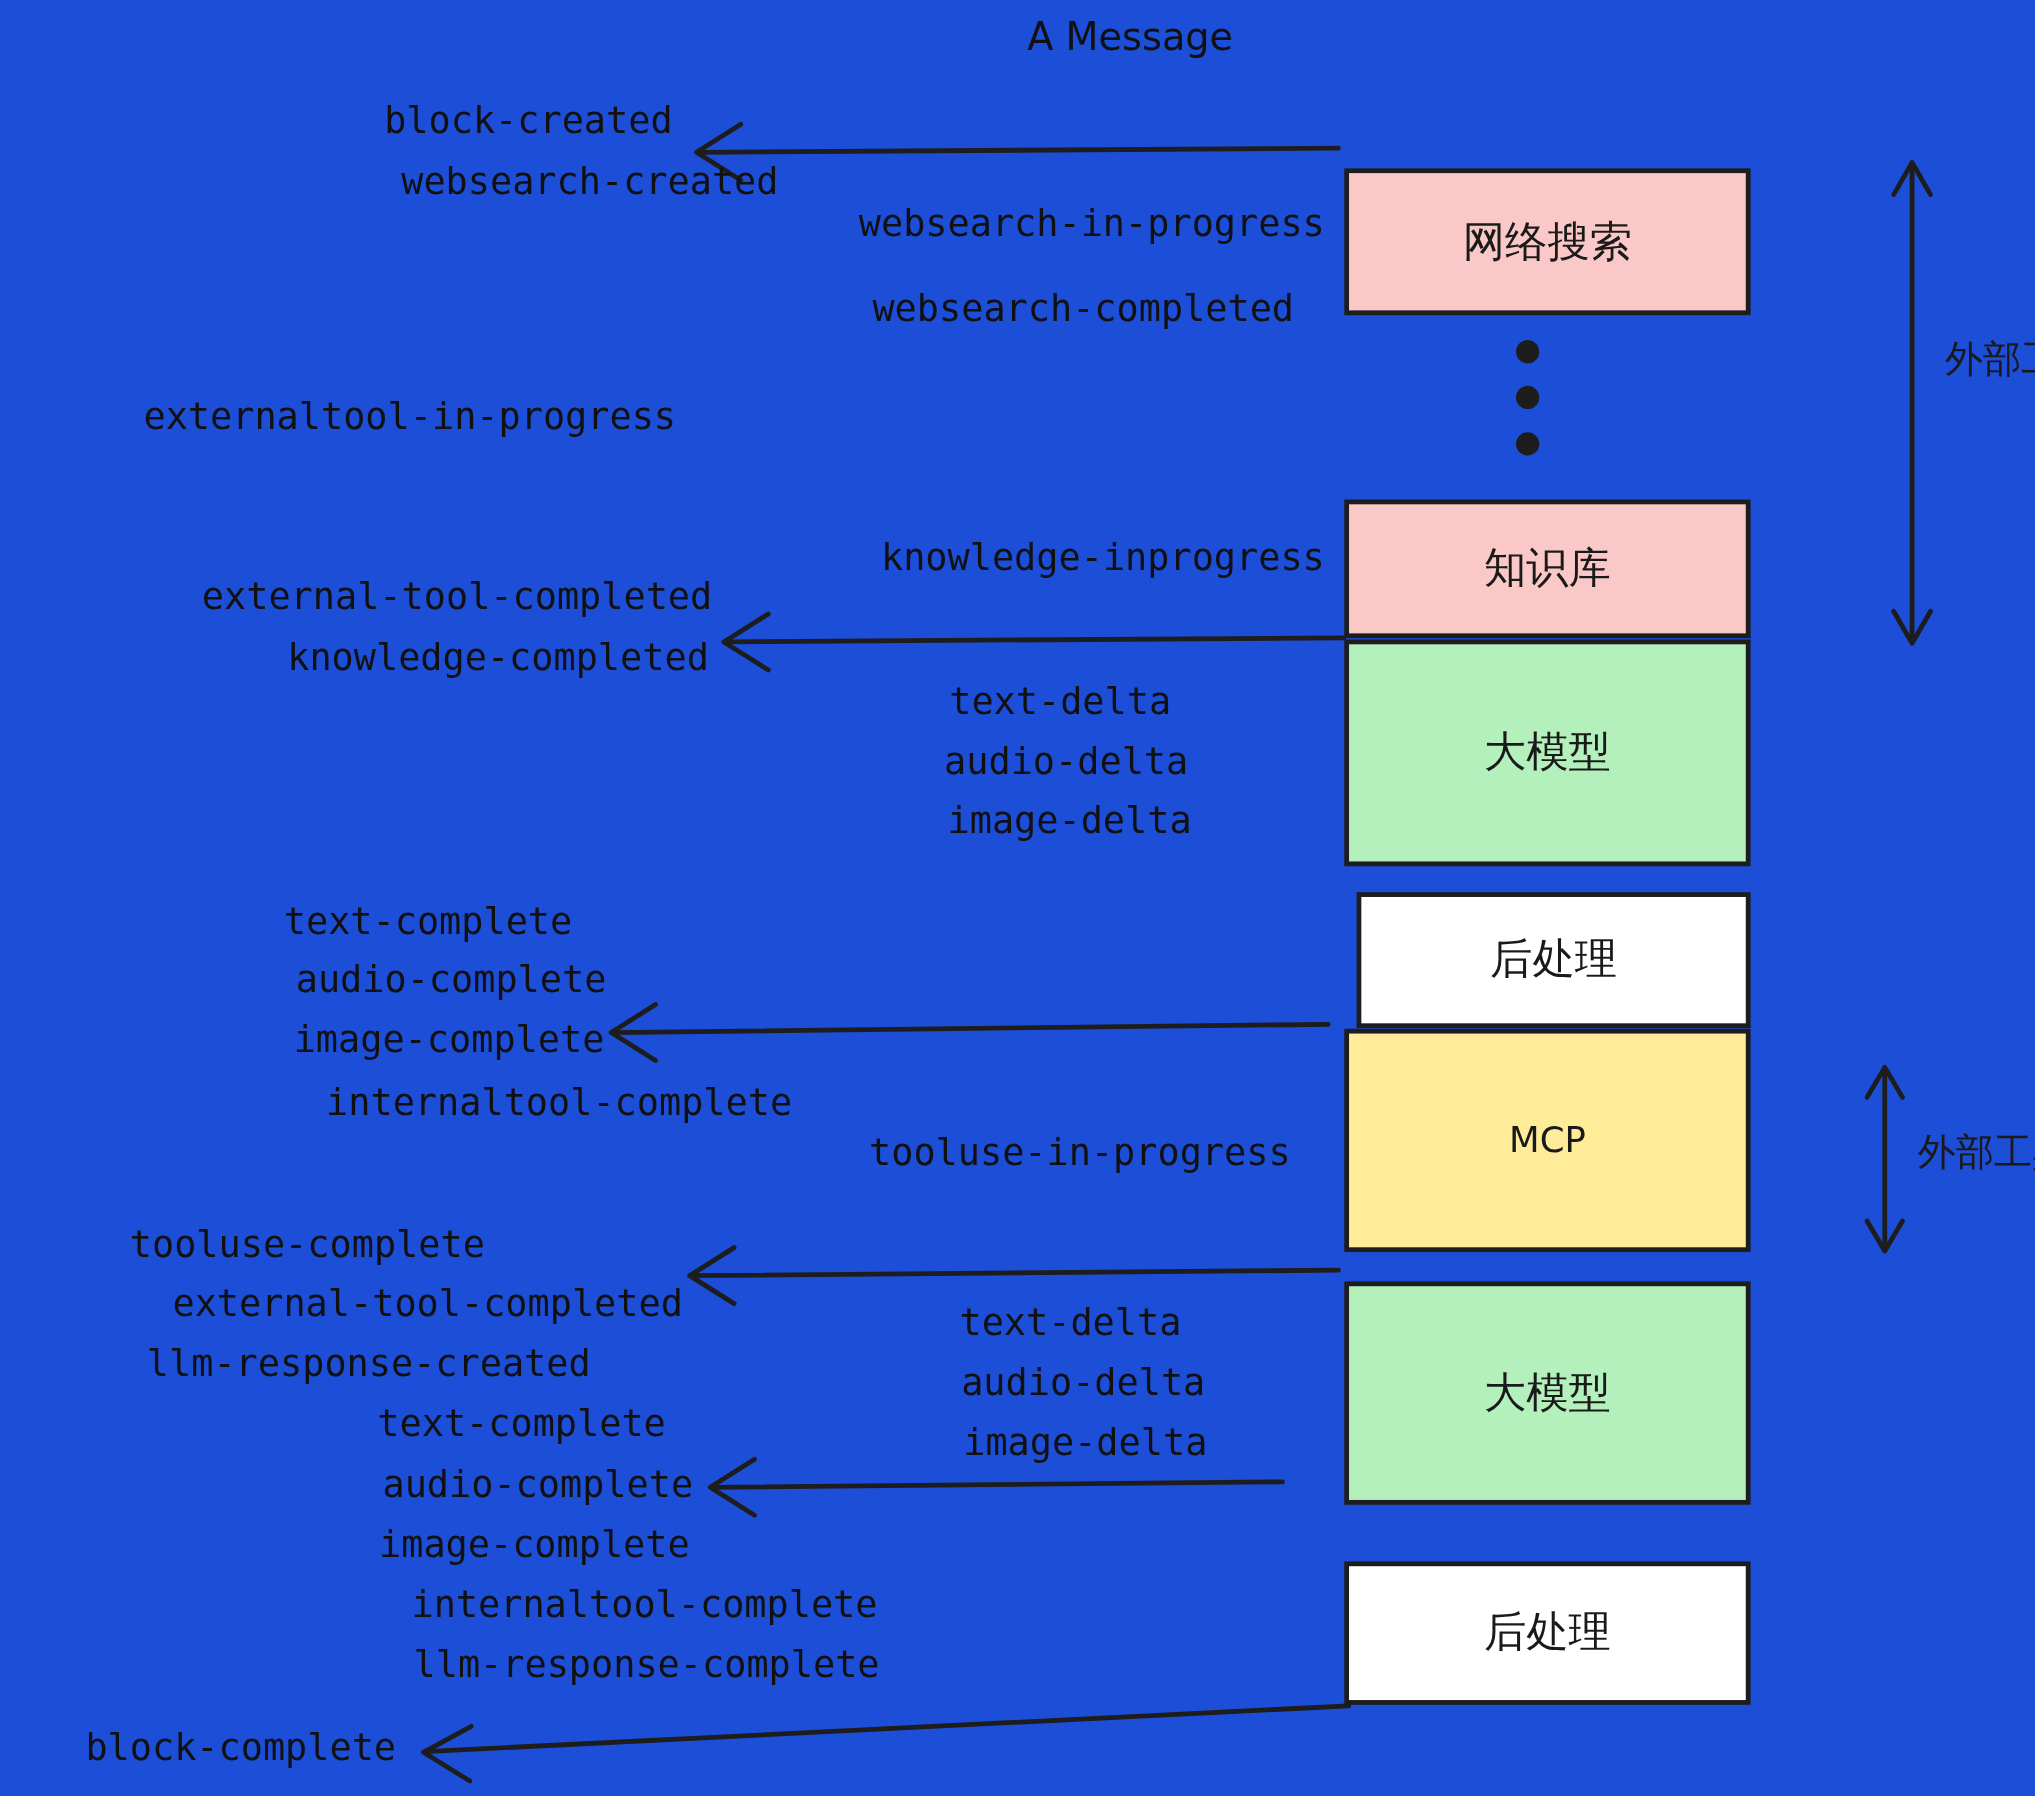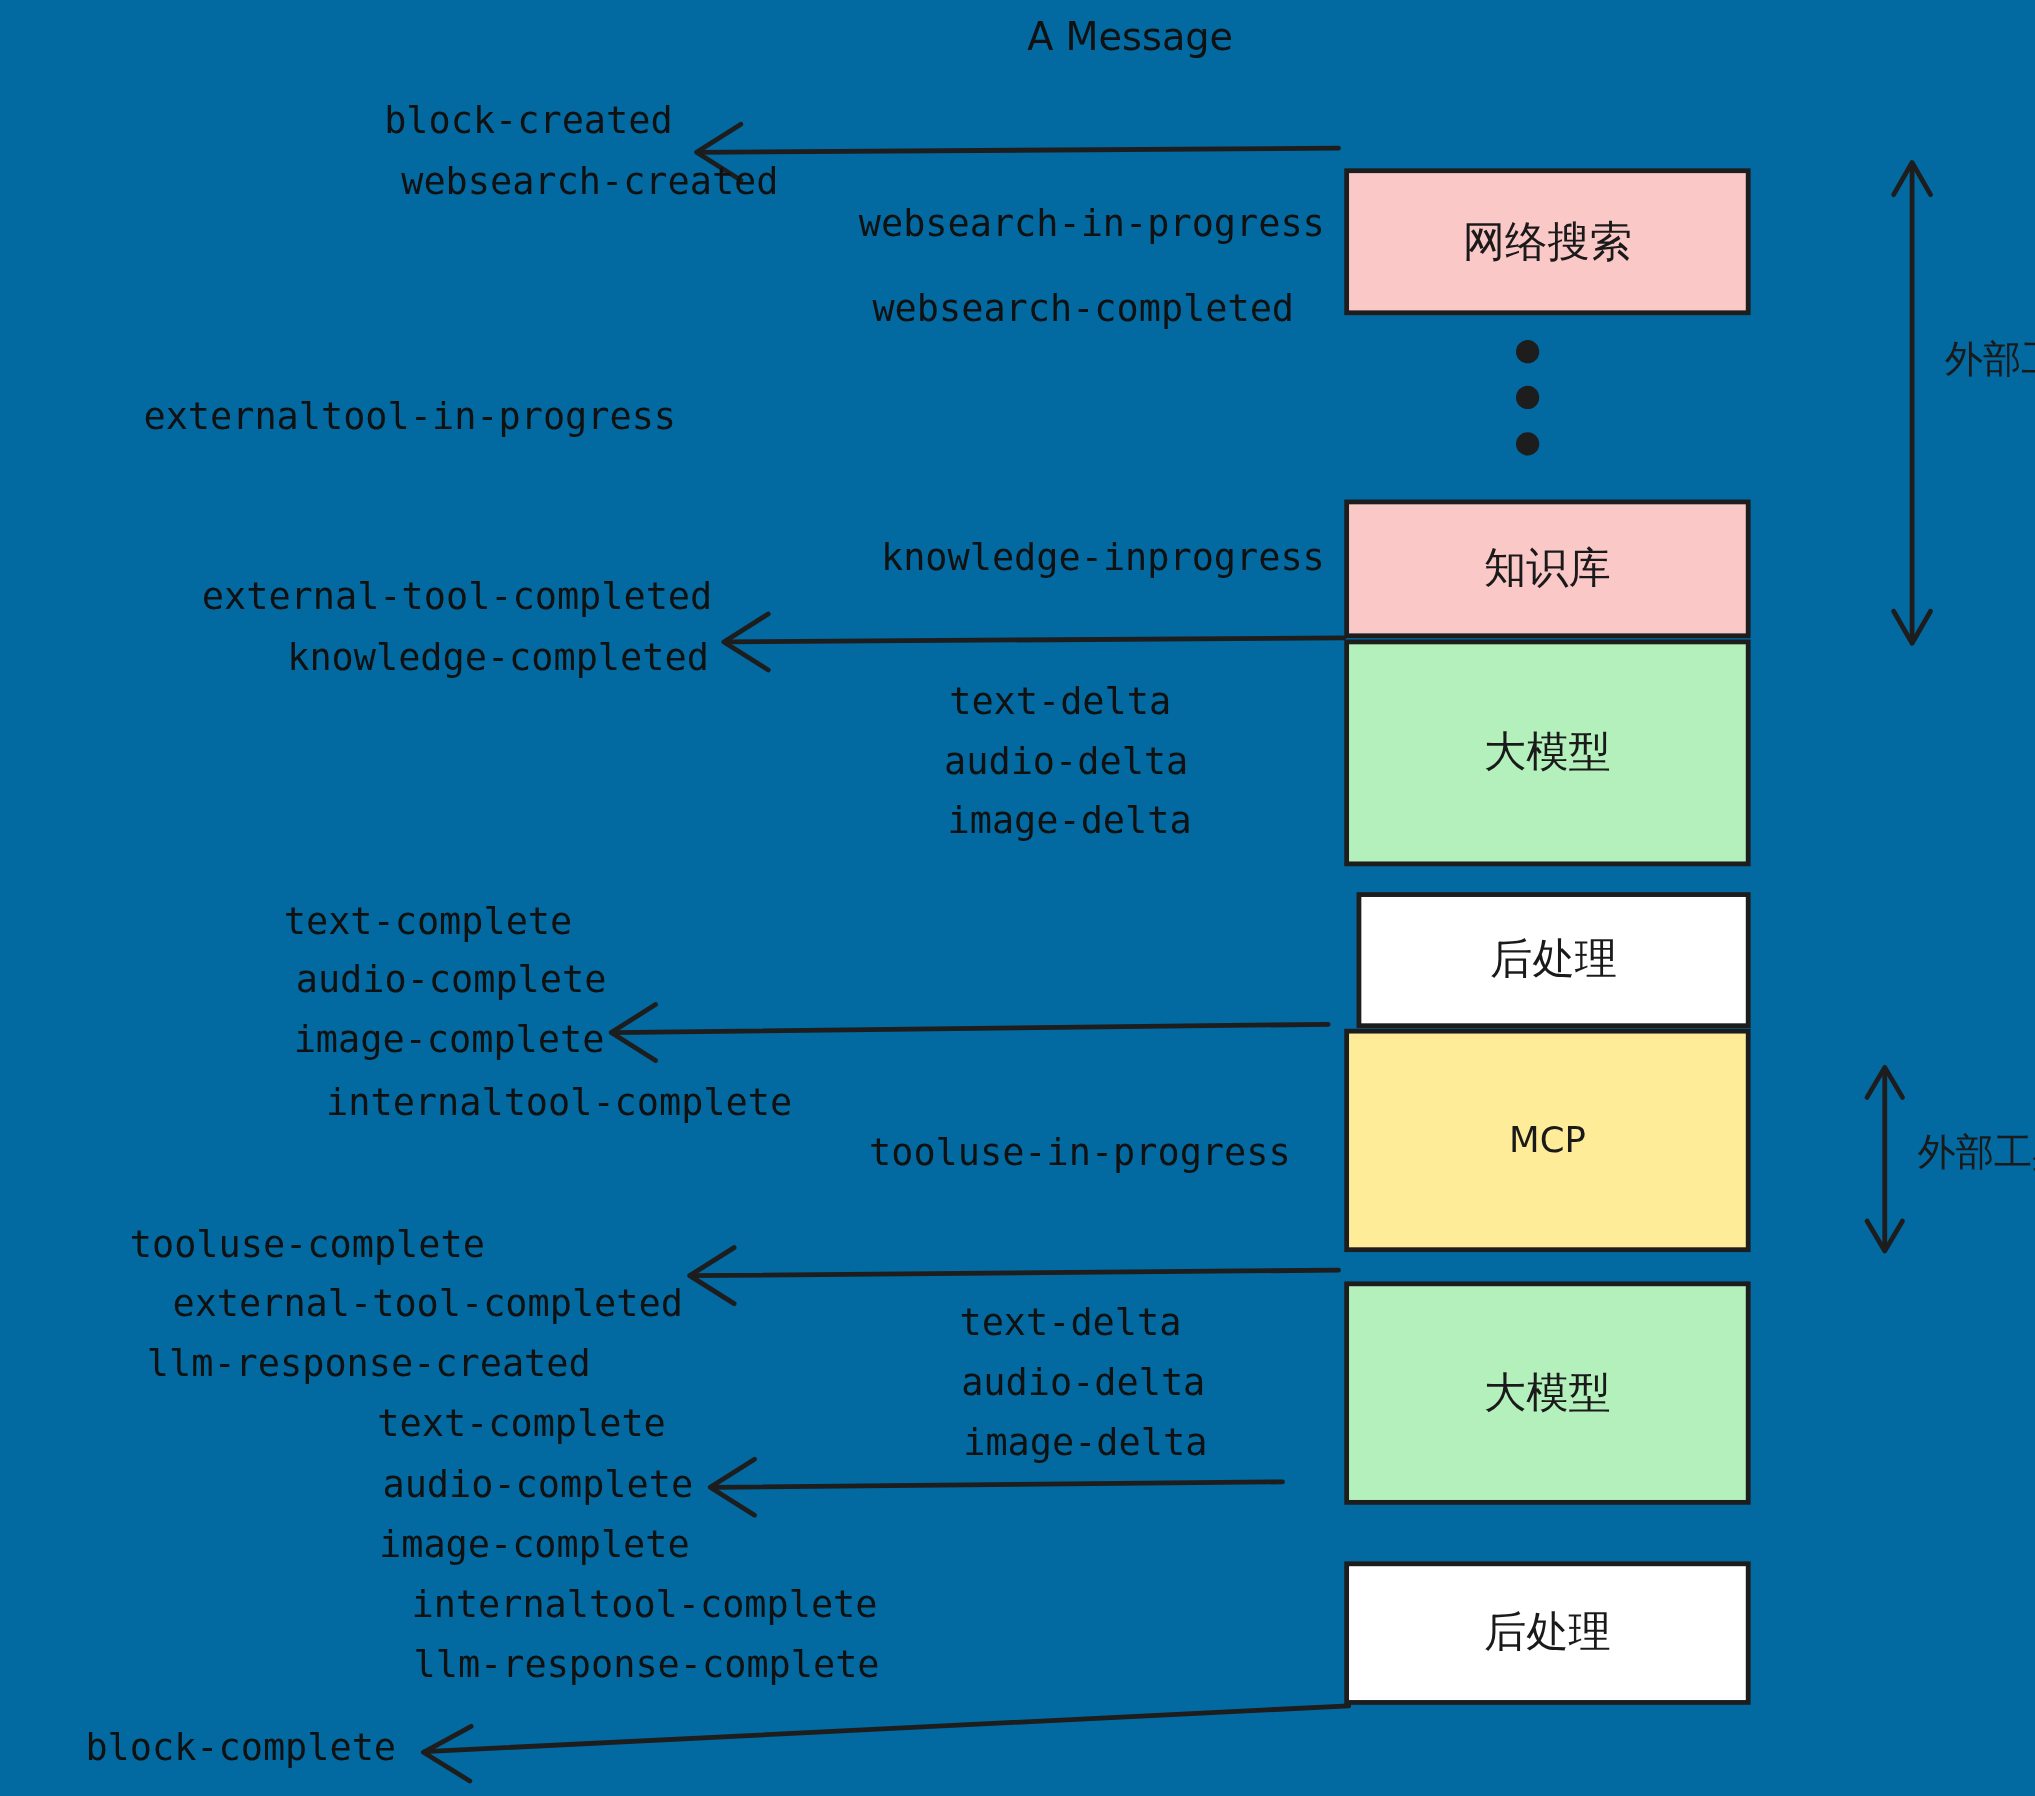--- a/index.html
+++ b/index.html
@@ -10,21 +10,21 @@
   body {
     width: 2035px;
     height: 1796px;
     overflow: hidden;
     font-family: "DejaVu Sans", sans-serif;
   }
   #diagram-root {
     position: relative;
     width: 2035px;
     height: 1796px;
-    background: #0369a1;
+    background: #1d4ed8;
   }
   svg#diagram-svg {
     position: absolute;
     top: 0; left: 0;
     width: 2035px;
     height: 1796px;
   }
   .evt {
     font-family: "DejaVu Sans Mono", monospace;
     font-size: 54px;

